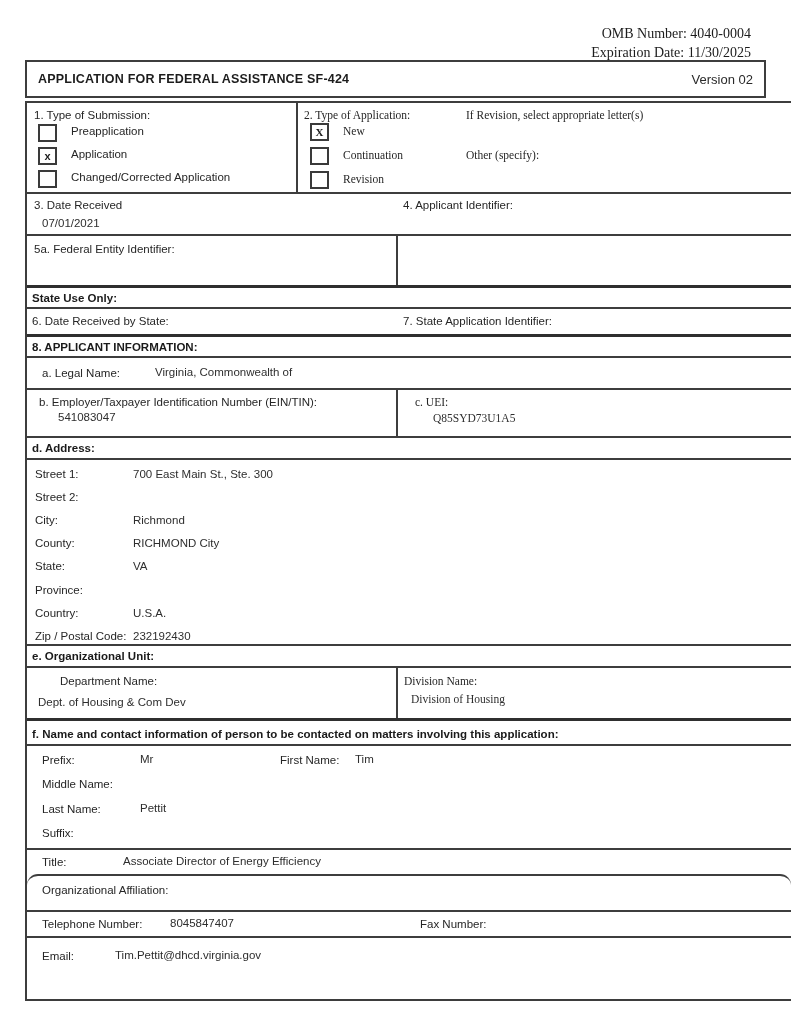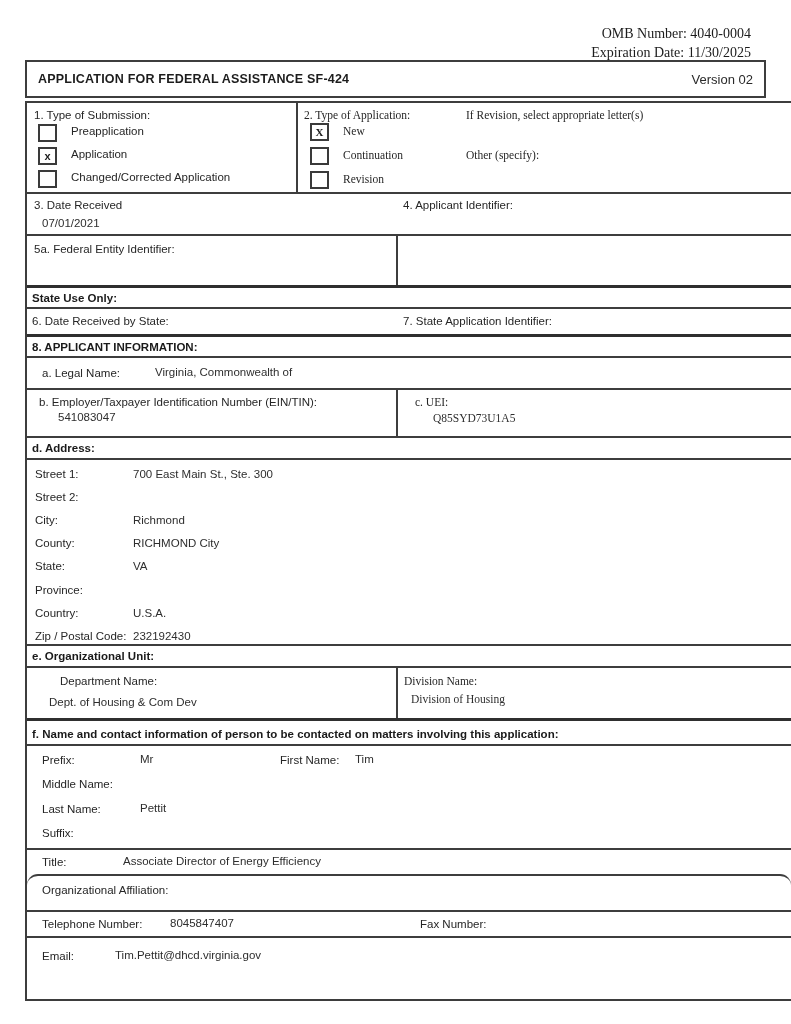--- a/index.html
+++ b/index.html
@@ -157,21 +157,21 @@
     </div>
 
     <div class="row bt2" style="height:22px;">
       <span class="abs bold" style="left:5px;top:4px;">e. Organizational Unit:</span>
     </div>
 
     <div class="row bt2" style="height:52px;">
       <div class="cellsplit">
         <div class="cl">
           <span class="abs" style="left:5px;top:7px;margin-left:28px;">Department Name:</span>
-          <span class="abs val" style="left:22px;top:28px;">Dept. of Housing &amp; Com Dev</span>
+          <span class="abs val" style="left:11px;top:28px;">Dept. of Housing &amp; Com Dev</span>
         </div>
         <div class="cr">
           <span class="abs" style="left:6px;top:7px;">Division Name:</span>
           <span class="abs val" style="left:13px;top:25px;">Division of Housing</span>
         </div>
       </div>
     </div>
 
     <div class="row bt3" style="height:26px;">
       <span class="abs bold" style="left:5px;top:7px;">f. Name and contact information of person to be contacted on matters involving this application:</span>

